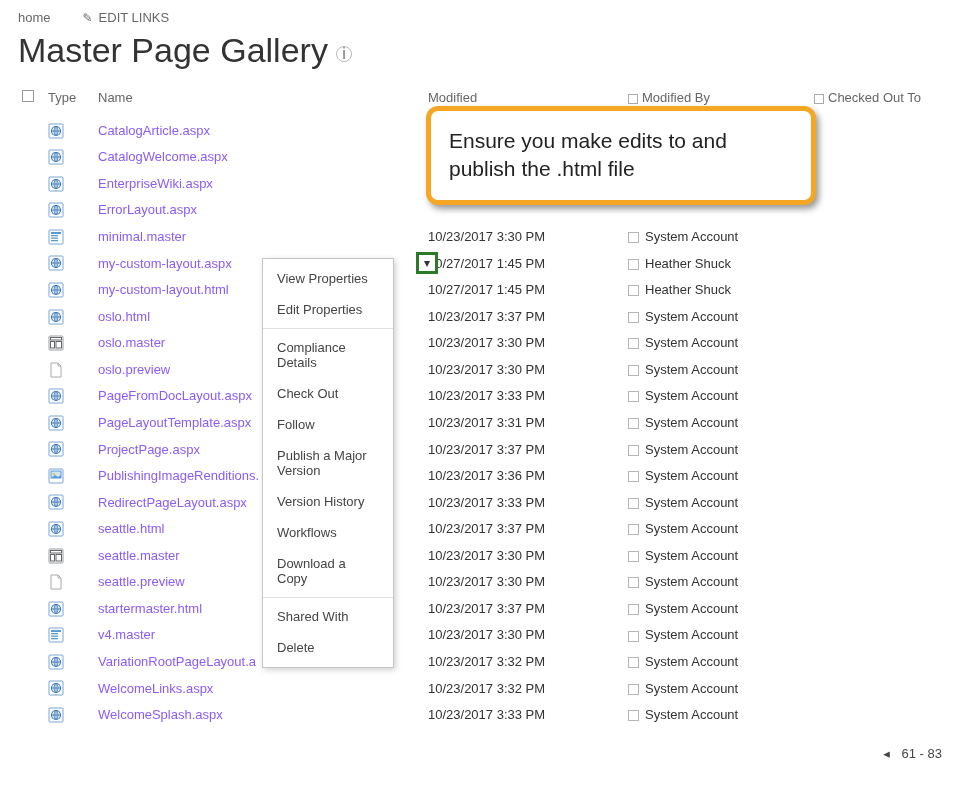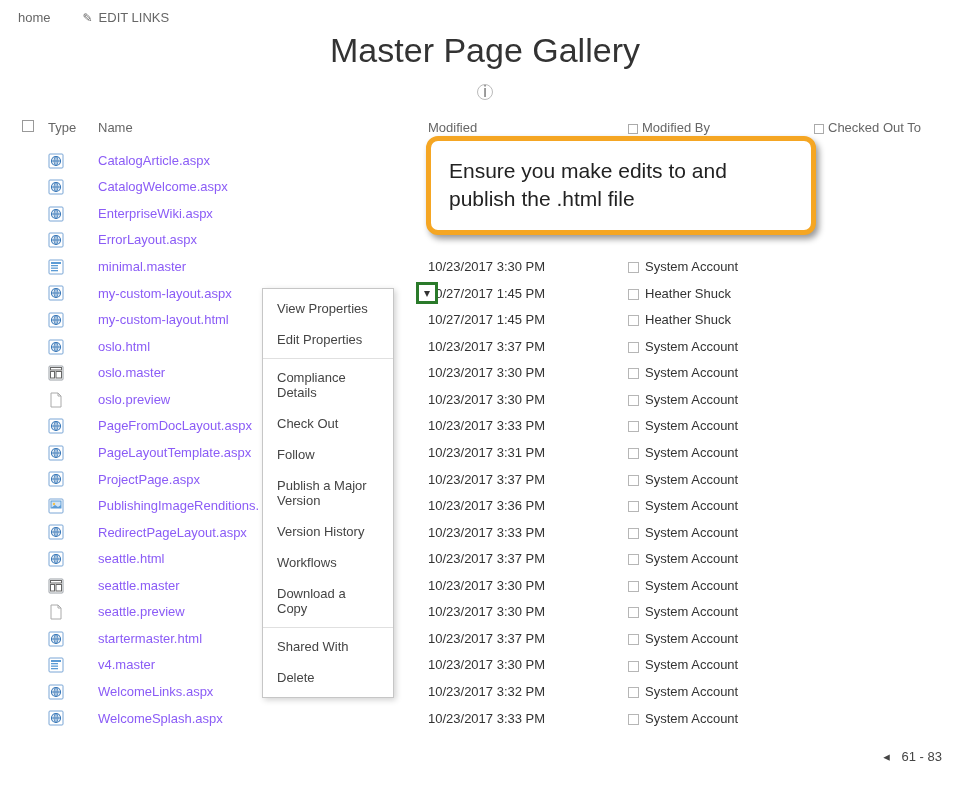--- a/index.html
+++ b/index.html
@@ -22,21 +22,20 @@
   .edit-links { display: flex; align-items: center; gap: 6px; cursor: pointer; }
   .edit-links .pencil { font-size: 12px; }
   .page-title {
     padding: 0 18px 14px;
     font-size: 34px;
     font-weight: 300;
     color: #333;
     display: flex;
     align-items: center;
     gap: 8px;
-    flex-direction: column;
   }
   .page-title .info-icon {
     font-size: 16px;
     color: #777;
     border: 1px solid #bbb;
     border-radius: 50%;
     width: 16px;
     height: 16px;
     display: inline-flex;
     align-items: center;
@@ -419,20 +418,30 @@
           <td class="name-cell"><a>v4.master</a></td>
           <td>10/23/2017 3:30 PM</td>
           <td><span class="row-chk"></span>System Account</td>
           <td></td>
         </tr>
         <tr>
           <td></td>
           <td><span class="file-icon"><svg>
                 <use href="#ico-aspx"></use>
               </svg></span></td>
+          <td class="name-cell"><a>VariationRootPageLayout.a</a></td>
+          <td>10/23/2017 3:32 PM</td>
+          <td><span class="row-chk"></span>System Account</td>
+          <td></td>
+        </tr>
+        <tr>
+          <td></td>
+          <td><span class="file-icon"><svg>
+                <use href="#ico-aspx"></use>
+              </svg></span></td>
           <td class="name-cell"><a>WelcomeLinks.aspx</a></td>
           <td>10/23/2017 3:32 PM</td>
           <td><span class="row-chk"></span>System Account</td>
           <td></td>
         </tr>
         <tr>
           <td></td>
           <td><span class="file-icon"><svg>
                 <use href="#ico-aspx"></use>
               </svg></span></td>

